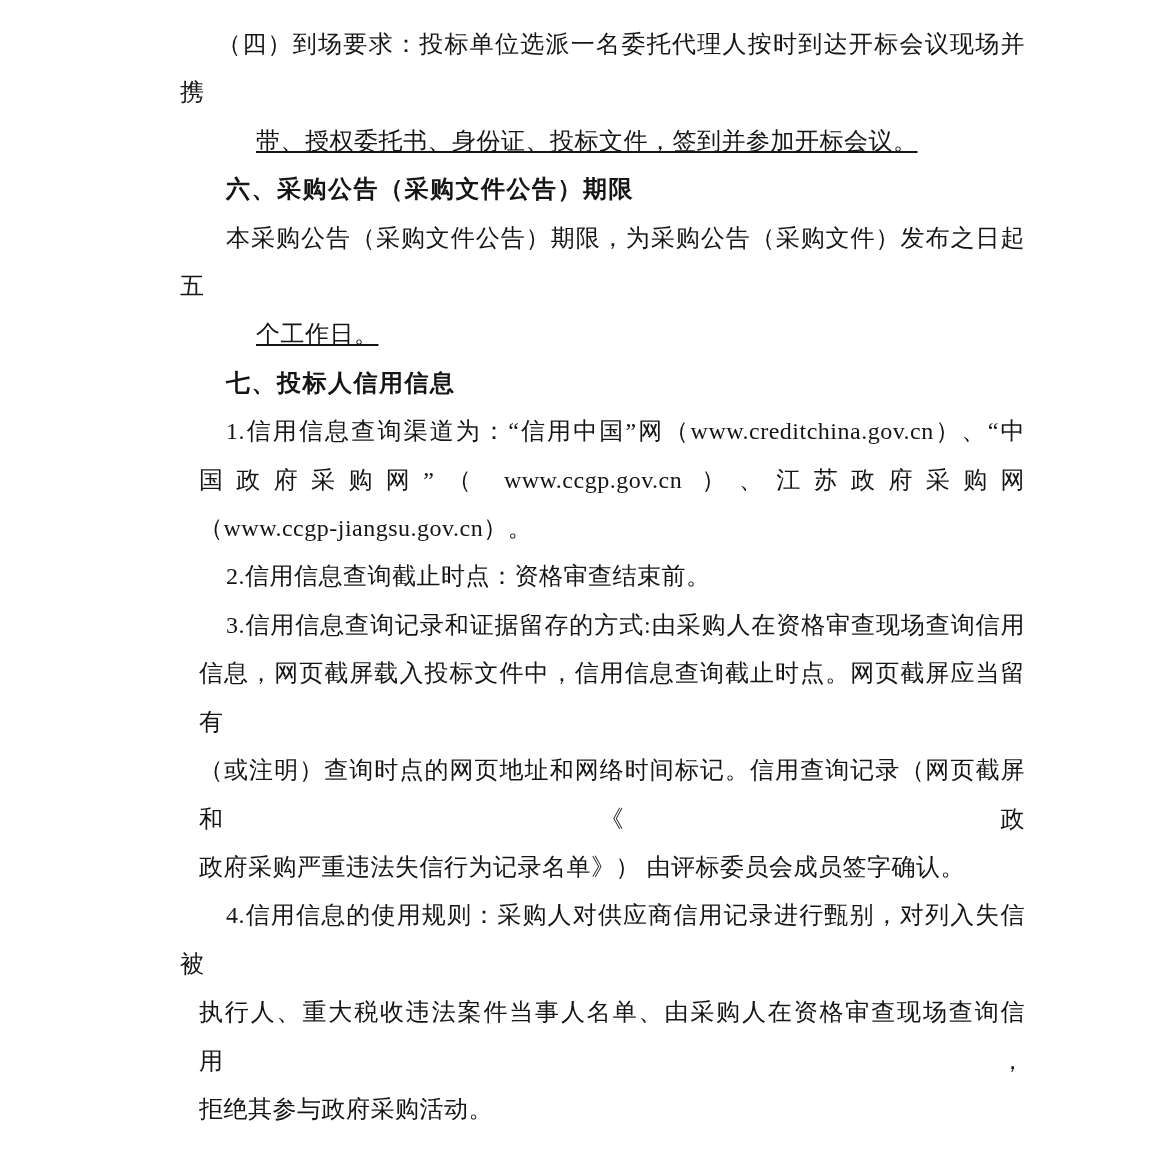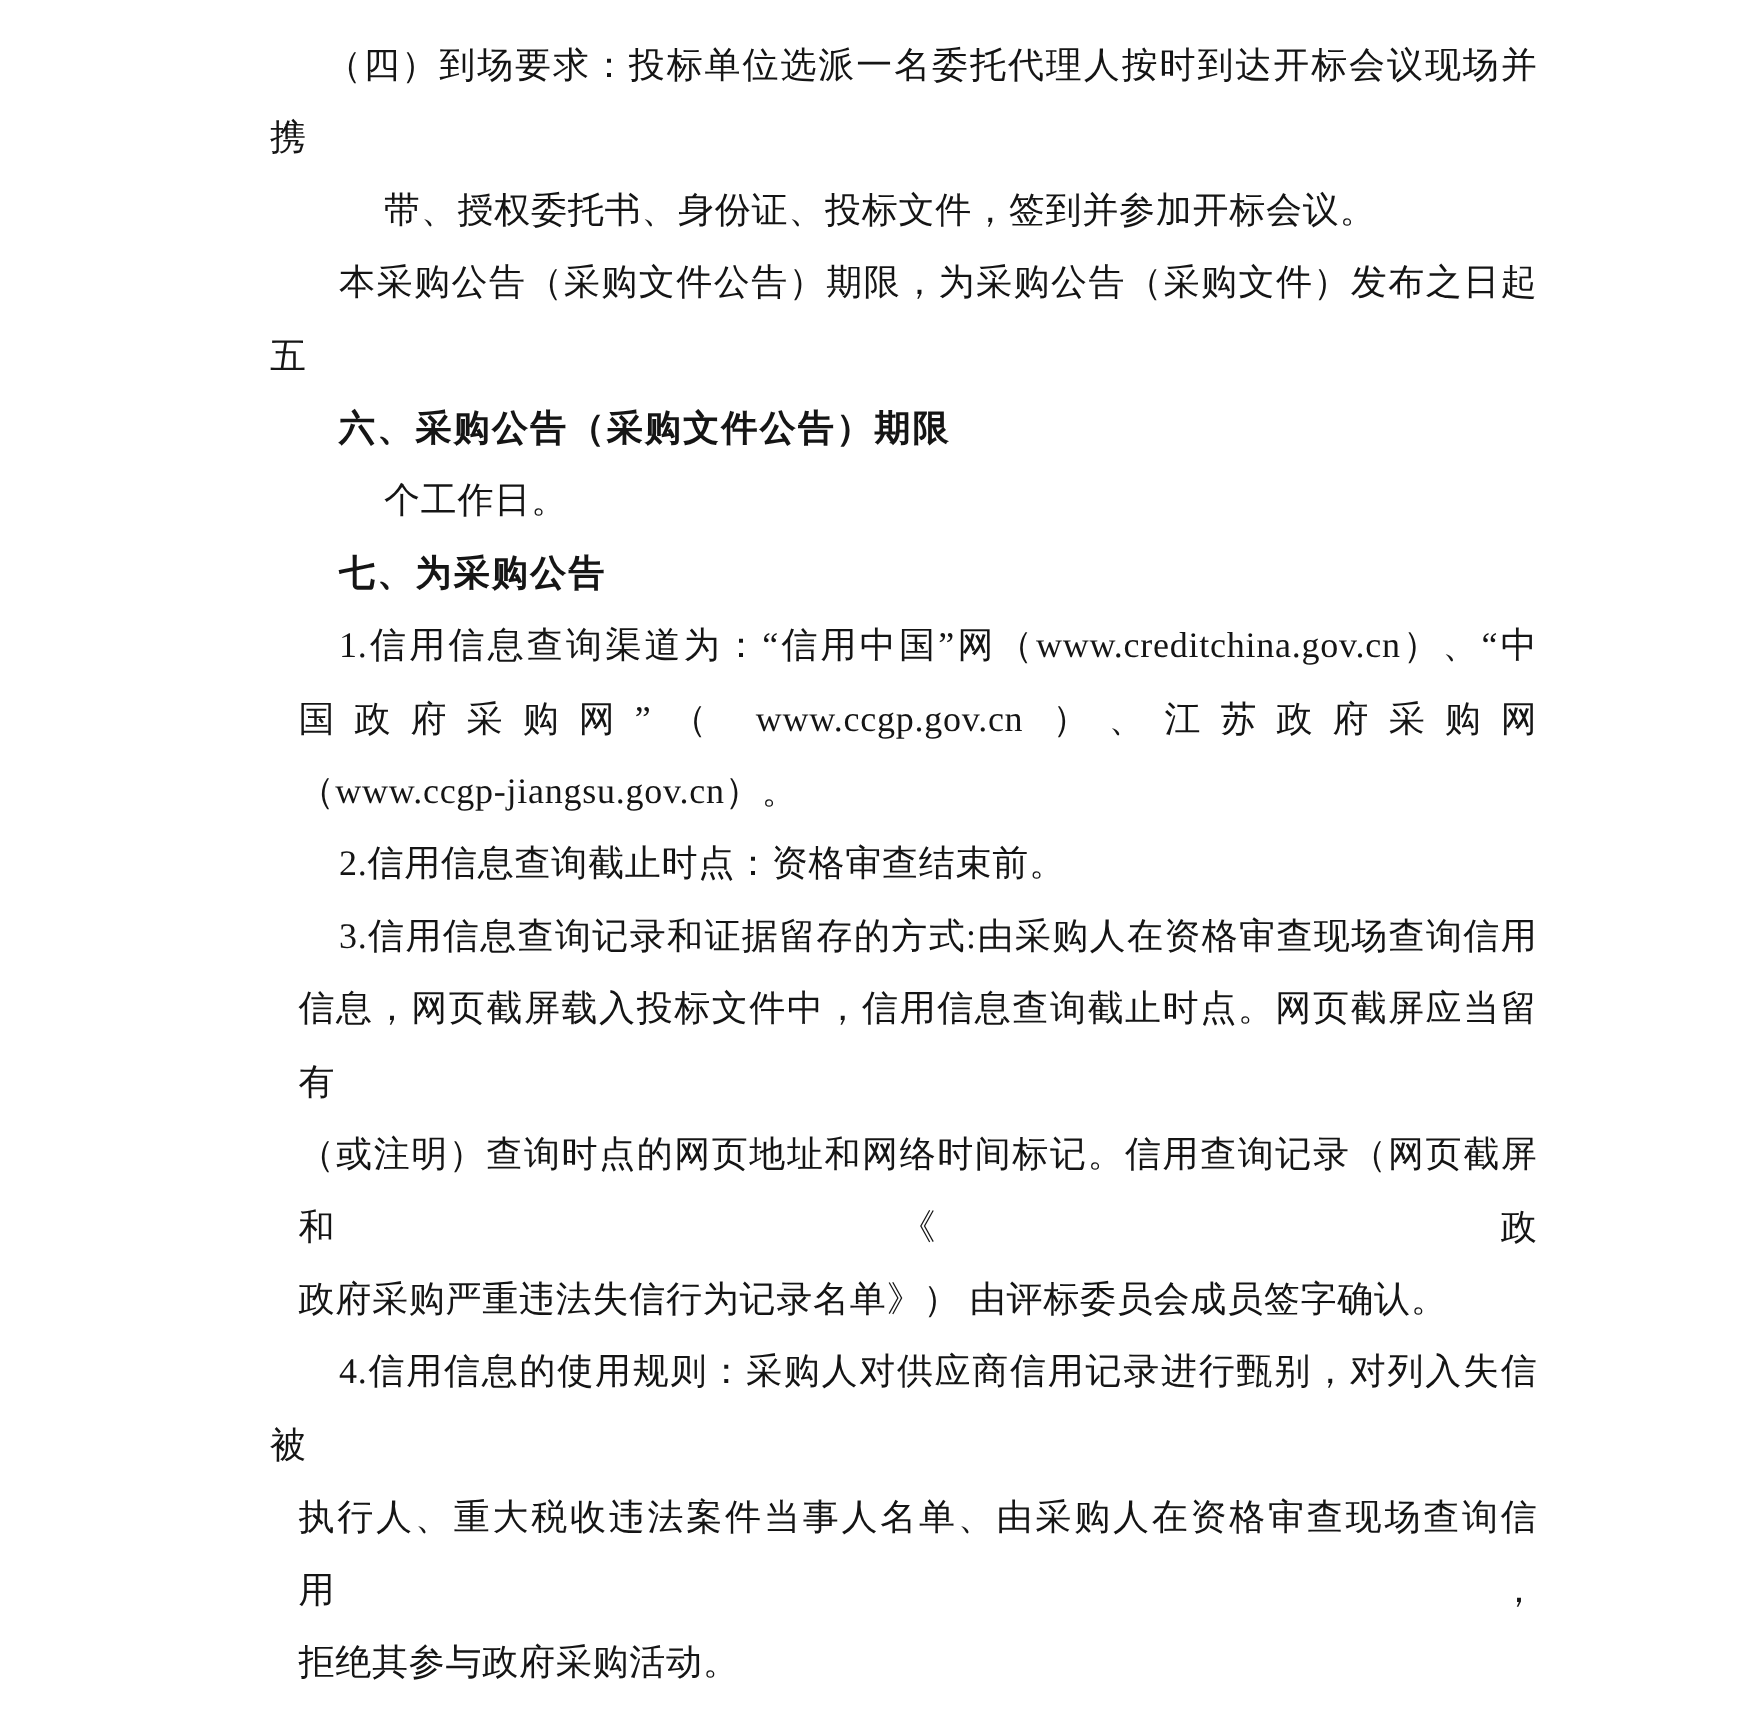--- a/index.html
+++ b/index.html
@@ -25,21 +25,21 @@
     line-height: 48.4px;
     letter-spacing: 0.5px;
   }
   .line {
     min-height: 48.4px;
     white-space: normal;
   }
   
   .ind   { text-indent: 46px; }   
   .ind-a { text-indent: 37px; }   
-  .ind-b { text-indent: 76px; }   
+  .ind-b { text-indent: 76px; text-decoration: underline; }   
   .flush { text-indent: 0; margin-left: 19px; }
   
   .heading {
     text-indent: 46px;
     font-weight: bold;
     font-family: "Liberation Sans", "DejaVu Sans", sans-serif;
     letter-spacing: 1.5px;
   }
   
   .just {
@@ -47,24 +47,24 @@
     text-align-last: justify;
   }
 </style>
 </head>
 <body>
 
 <div class="page">
   <div class="doc">
     <div class="line ind-a just">（四）到场要求：投标单位选派一名委托代理人按时到达开标会议现场并携</div>
     <div class="line ind-b">带、授权委托书、身份证、投标文件，签到并参加开标会议。</div>
+    <div class="line heading">六、采购公告（采购文件公告）期限</div>
     <div class="line ind just">本采购公告（采购文件公告）期限，为采购公告（采购文件）发布之日起五</div>
-    <div class="line heading">六、采购公告（采购文件公告）期限</div>
     <div class="line ind-b">个工作日。</div>
-    <div class="line heading">七、为采购公告</div>
+    <div class="line heading">七、投标人信用信息</div>
     <div class="line ind just">1.信用信息查询渠道为：“信用中国”网（www.creditchina.gov.cn）、“中</div>
     <div class="line flush just">国政府采购网”（ www.ccgp.gov.cn ）、江苏政府采购网</div>
     <div class="line flush">（www.ccgp-jiangsu.gov.cn）。</div>
     <div class="line ind">2.信用信息查询截止时点：资格审查结束前。</div>
     <div class="line ind just">3.信用信息查询记录和证据留存的方式:由采购人在资格审查现场查询信用</div>
     <div class="line flush just">信息，网页截屏载入投标文件中，信用信息查询截止时点。网页截屏应当留有</div>
     <div class="line flush just">（或注明）查询时点的网页地址和网络时间标记。信用查询记录（网页截屏和《政</div>
     <div class="line flush">政府采购严重违法失信行为记录名单》） 由评标委员会成员签字确认。</div>
     <div class="line ind just">4.信用信息的使用规则：采购人对供应商信用记录进行甄别，对列入失信被</div>
     <div class="line flush just">执行人、重大税收违法案件当事人名单、由采购人在资格审查现场查询信用，</div>

